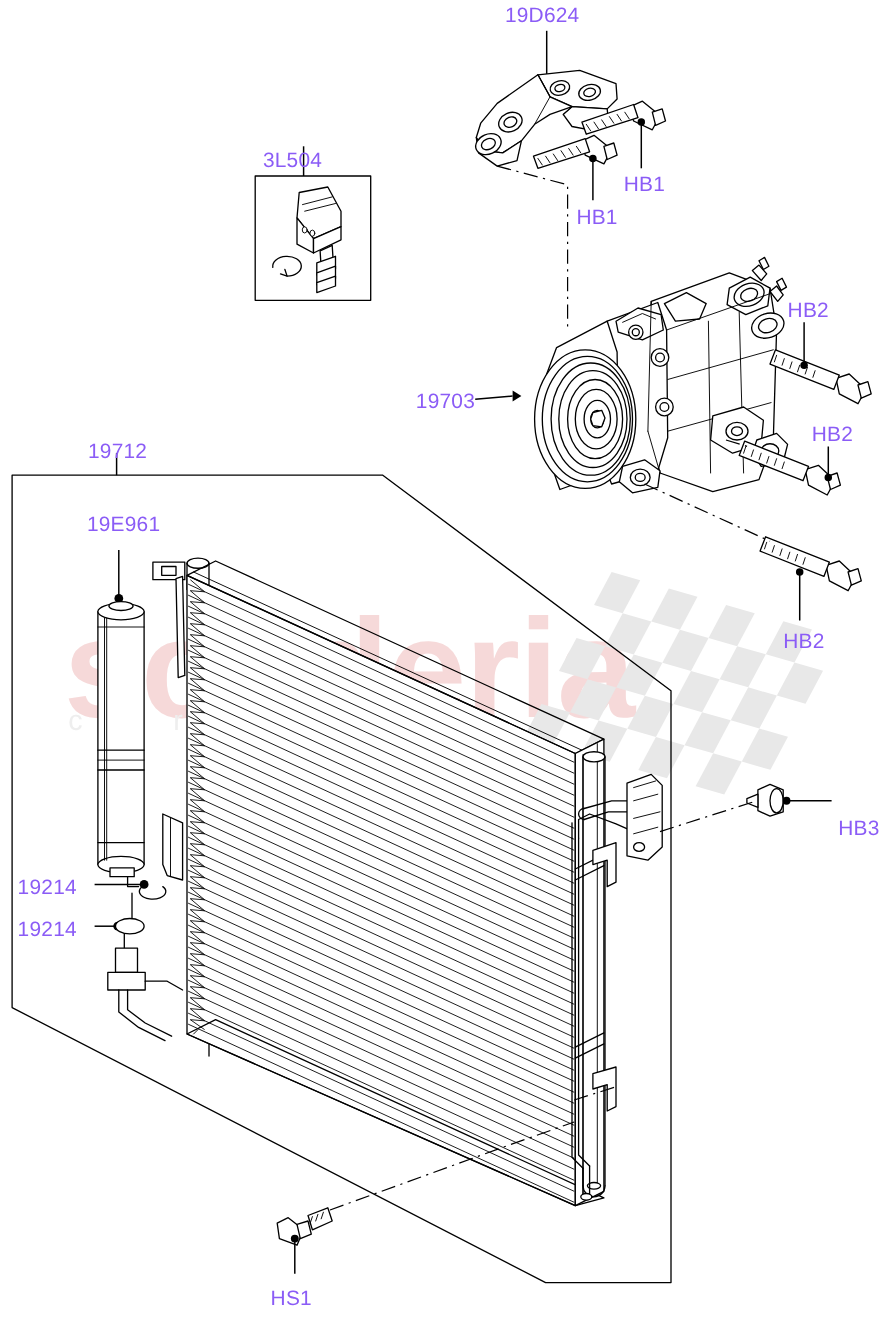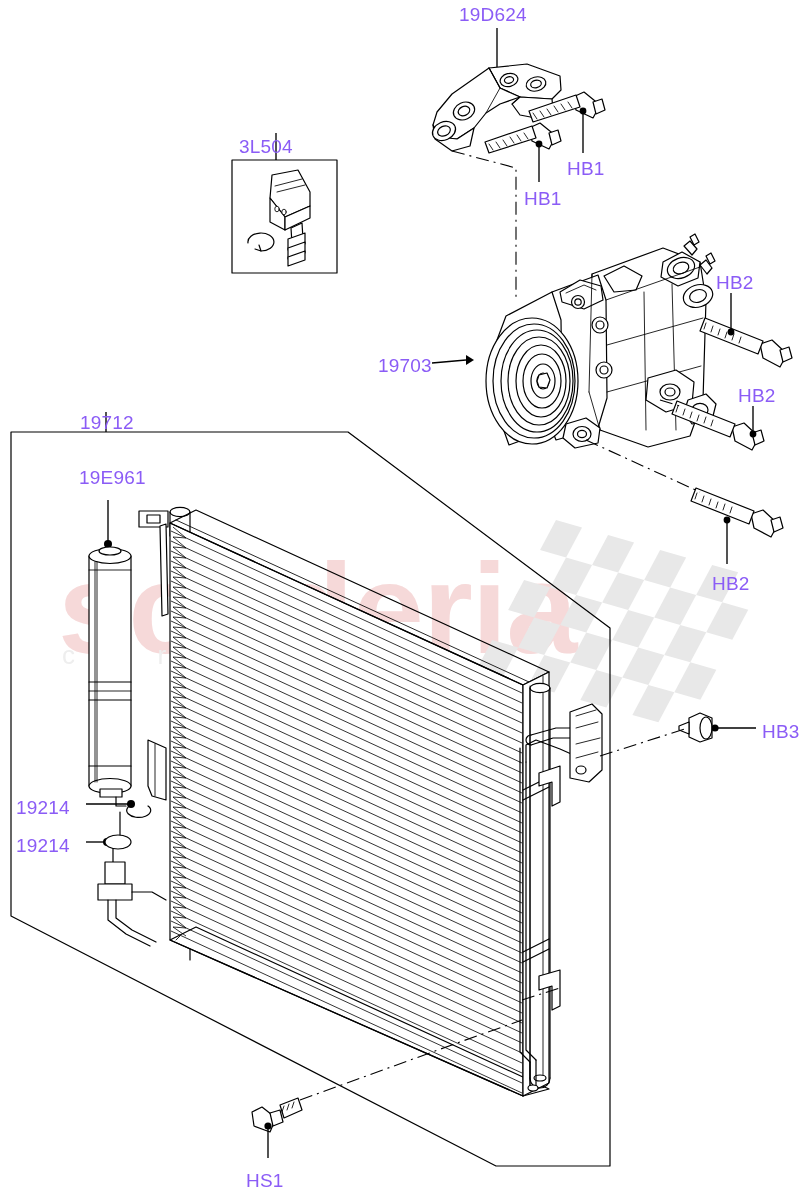--- a/index.html
+++ b/index.html
@@ -452,20 +452,20 @@
   </svg>
 
   <div class="part-label" style="left:459px; top:4px;">19D624</div>
   <div class="part-label" style="left:239px; top:112px;margin-top:24px;">3L504</div>
   <div class="part-label" style="left:567px; top:158px;">HB1</div>
   <div class="part-label" style="left:524px; top:188px;">HB1</div>
   <div class="part-label" style="left:716px; top:272px;">HB2</div>
   <div class="part-label" style="left:378px; top:355px;text-align:right;">19703</div>
   <div class="part-label" style="left:738px; top:385px;">HB2</div>
   <div class="part-label" style="left:712px; top:573px;">HB2</div>
-  <div class="part-label" style="left:80px; top:412px;">19712</div>
+  <div class="part-label" style="left:80px; top:400px;">19712</div>
   <div class="part-label" style="left:79px; top:467px;">19E961</div>
-  <div class="part-label" style="left:762px; top:721px;">HB3</div>
+  <div class="part-label" style="left:762px; top:743px;">HB3</div>
   <div class="part-label" style="left:16px; top:797px;">19214</div>
   <div class="part-label" style="left:16px; top:835px;">19214</div>
   <div class="part-label" style="left:246px; top:1170px;">HS1</div>
 
 </div>
 
 </body></html>

